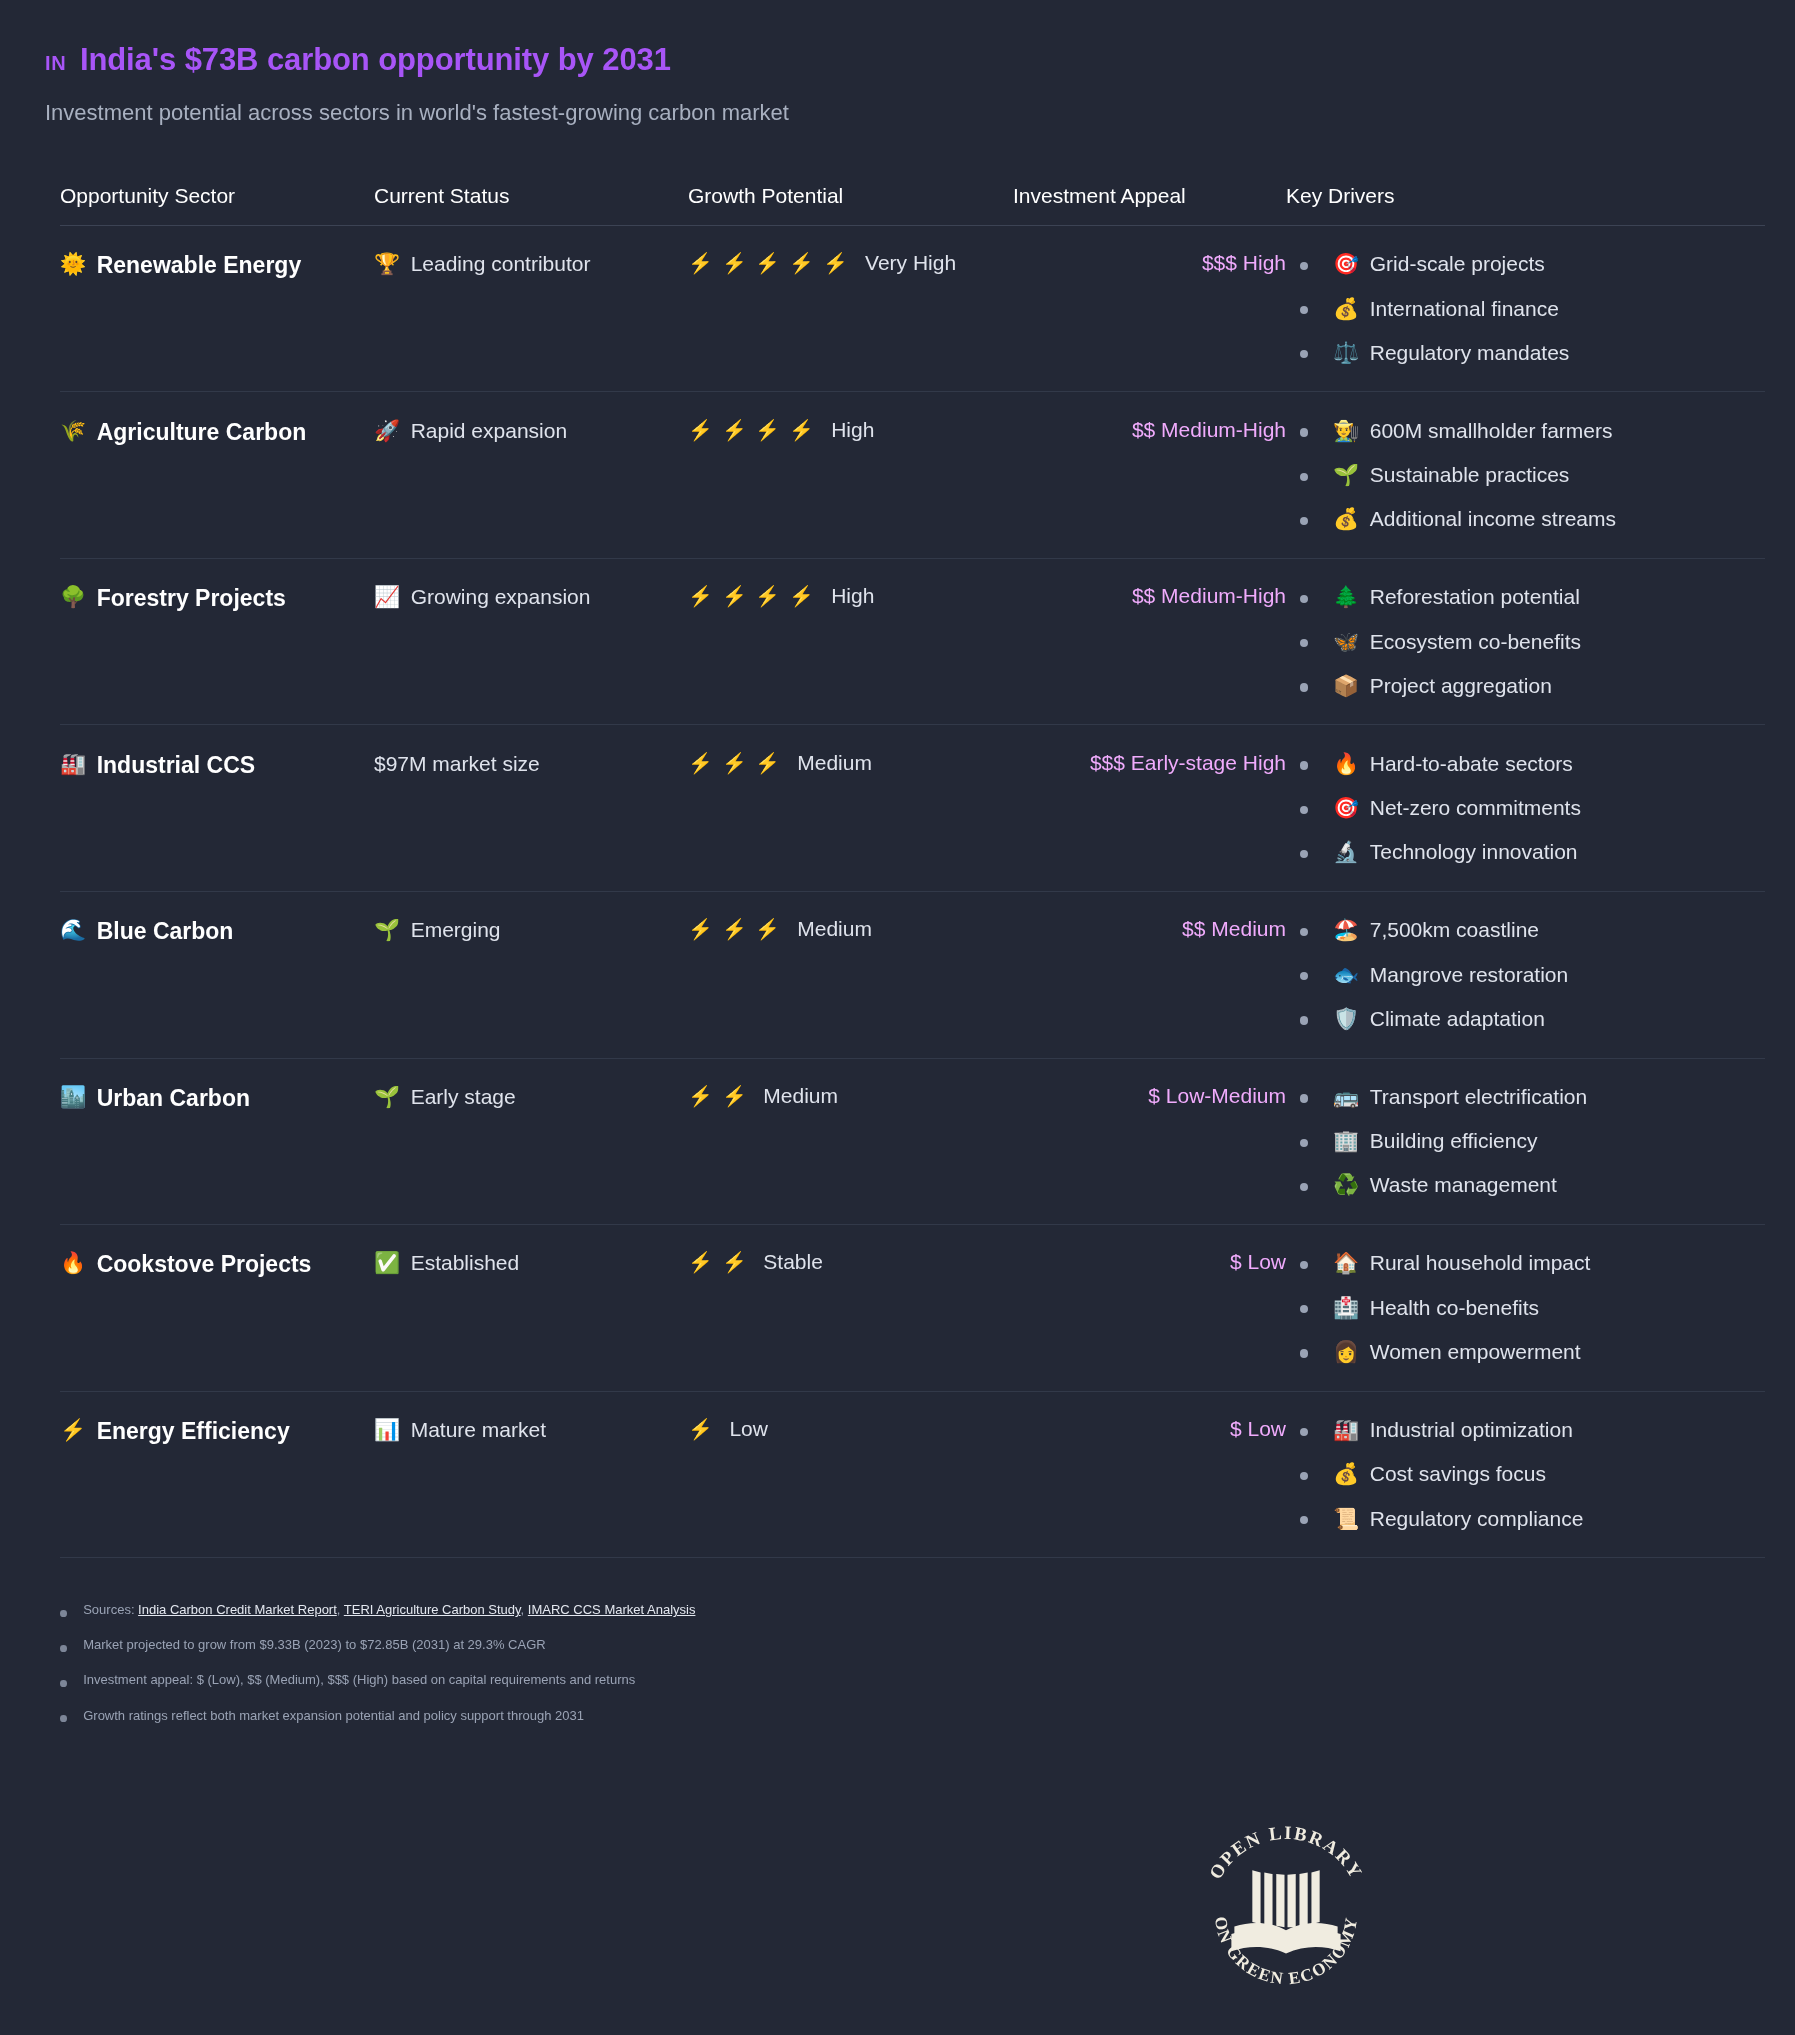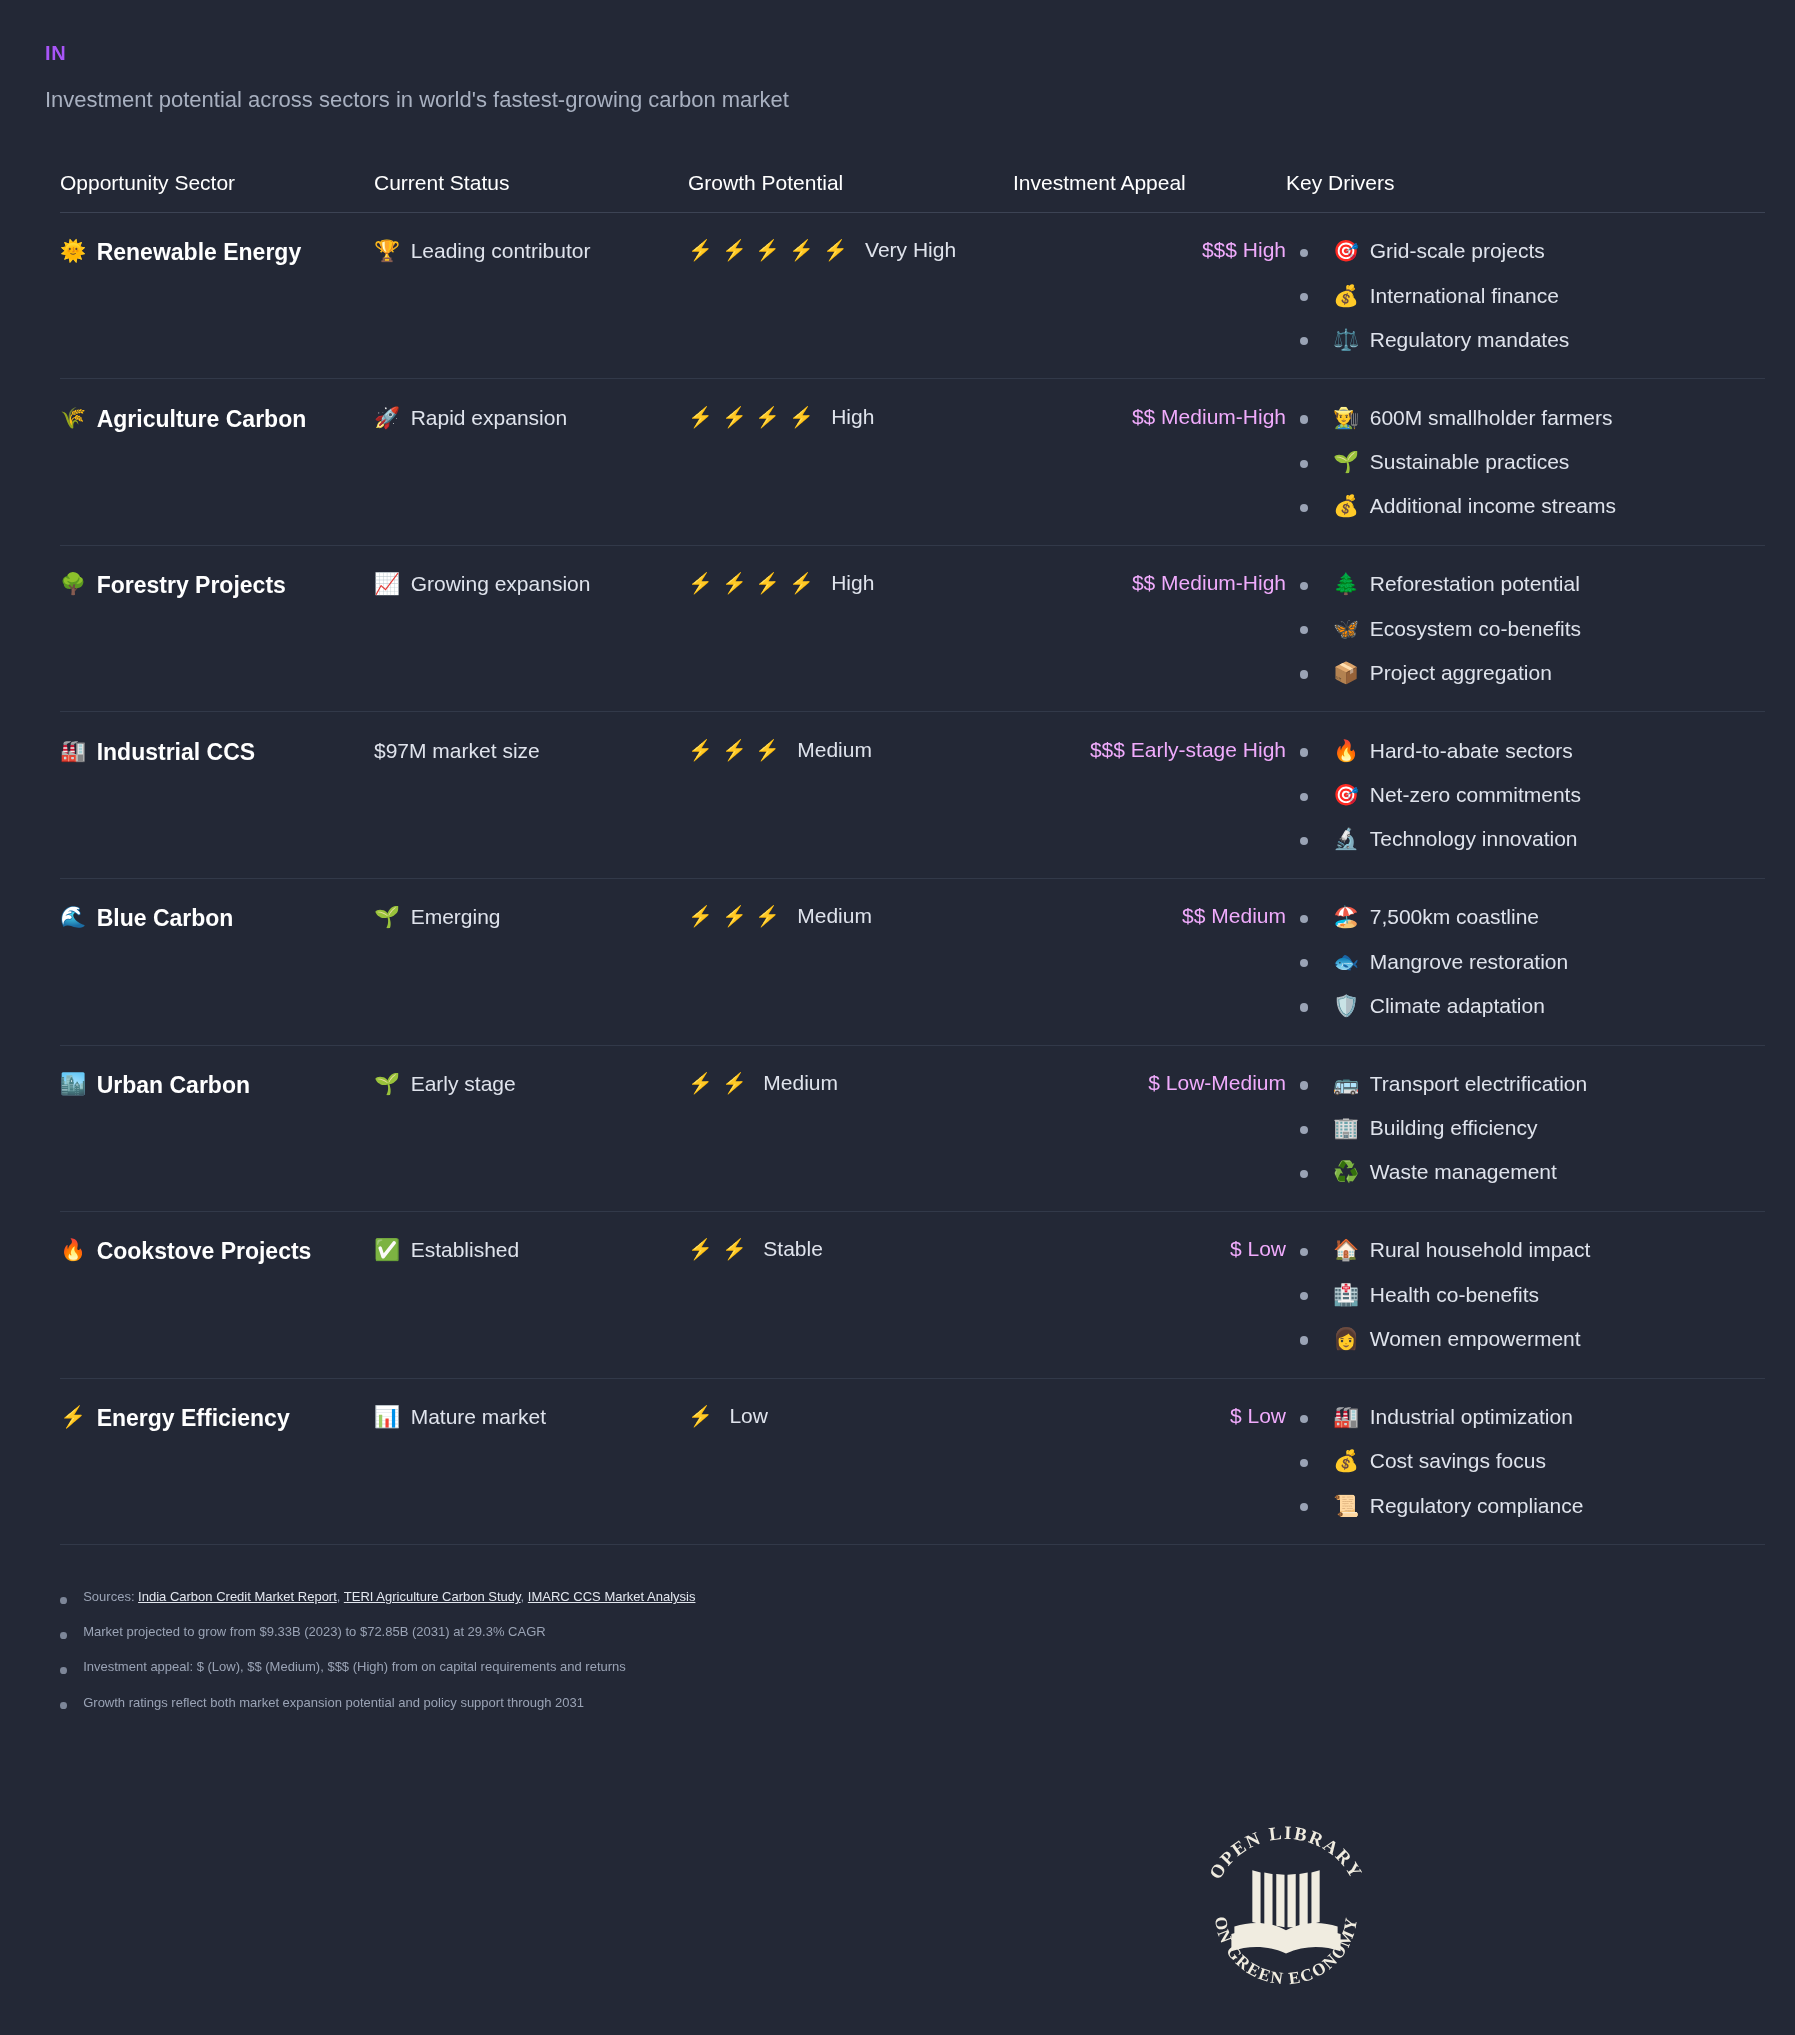--- a/index.html
+++ b/index.html
@@ -128,20 +128,21 @@
   }
 </style>
 </head>
 <body>
 
 <div class="page">
 
   <div class="header">
     <div class="title-row">
       <span class="country-tag">IN</span>
+      <span class="main-title">India's $73B carbon opportunity by 2031</span>
     </div>
     <div class="subtitle">Investment potential across sectors in world's fastest-growing carbon market</div>
   </div>
 
   <div class="table-wrap">
     <table class="matrix">
       <colgroup>
         <col class="c-sector">
           <col class="c-status">
           <col class="c-growth">
@@ -534,21 +535,21 @@
         <li>
           <span class="note-dot"></span>
           <span class="note-body">Sources: <span class="src-link">India Carbon Credit Market Report</span>, <span class="src-link">TERI Agriculture Carbon Study</span>, <span class="src-link">IMARC CCS Market Analysis</span></span>
         </li>
         <li>
           <span class="note-dot"></span>
           <span class="note-body">Market projected to grow from $9.33B (2023) to $72.85B (2031) at 29.3% CAGR</span>
         </li>
         <li>
           <span class="note-dot"></span>
-          <span class="note-body">Investment appeal: $ (Low), $$ (Medium), $$$ (High) from on capital requirements and returns</span>
+          <span class="note-body">Investment appeal: $ (Low), $$ (Medium), $$$ (High) based on capital requirements and returns</span>
         </li>
         <li>
           <span class="note-dot"></span>
           <span class="note-body">Growth ratings reflect both market expansion potential and policy support through 2031</span>
         </li>
       </ul>
   </div>
 
   <div class="logo">
     <svg viewBox="0 0 270 270" width="202" height="202" aria-hidden="true">

